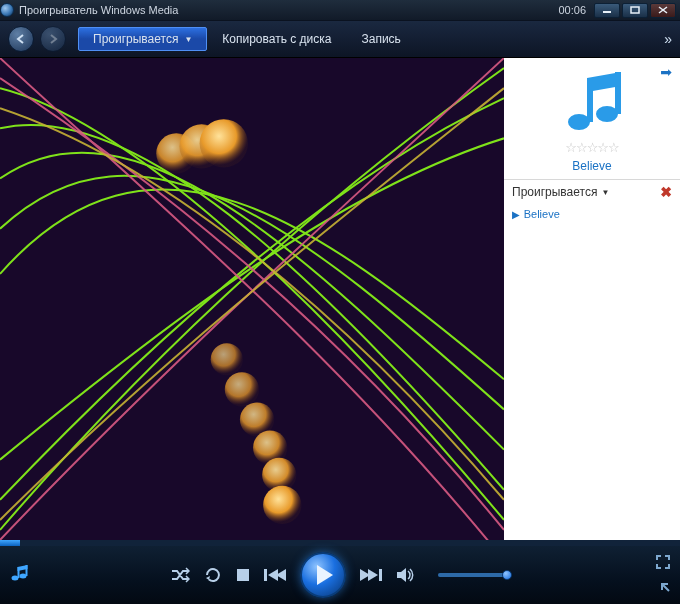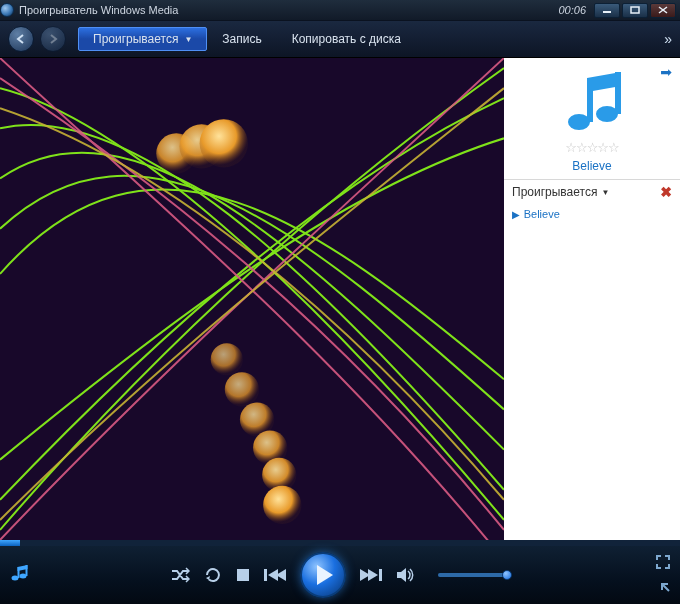--- a/index.html
+++ b/index.html
@@ -13,21 +13,21 @@
     height: 21px; background: linear-gradient(to bottom, #1f2d3d, #111a28);
     display: flex; align-items: center; color: #cdd5e0; font-size: 11px;
     border-bottom: 1px solid #0a1220;
   }
   .titlebar .appicon { width: 14px; height: 14px; margin-right: 5px;
     border-radius: 50%;
     background: radial-gradient(circle at 35% 35%, #9ec8f0 0%, #3b78b5 55%, #0b2e52 100%);
     border: 1px solid #0b2e52;
   }
   .titlebar .spacer { flex: 1; }
-  .titlebar .clock { font-size: 11px; color: #cdd5e0; margin-right: 8px; font-style: italic; }
+  .titlebar .clock { font-size: 11px; color: #cdd5e0; margin-right: 8px; }
   .winbtns { display: flex; gap: 2px; margin-right: 4px; }
   .winbtn {
     width: 26px; height: 15px; background: linear-gradient(to bottom, #3a5a7a, #1a3048);
     border: 1px solid #0c2035; border-radius: 2px; display:flex; align-items:center; justify-content:center;
     color: #e8f0f8; font-size: 9px; cursor: pointer;
   }
   .winbtn.close { background: linear-gradient(to bottom, #5a3a3a, #3a1a1a); }
   
   .navbar {
     height: 37px; display: flex; align-items: center;
@@ -138,24 +138,24 @@
     <svg width="12" height="12">
         <path d="M4 2 L9 6 L4 10" fill="none" stroke="#cfe0f2" stroke-width="2"></path>
       </svg>
   </div>
   <div class="tabs">
     <div class="tab active">
       <span>Проигрывается</span>
       <span class="chev">▼</span>
     </div>
     <div class="tab">
+      <span>Копировать с диска</span>
+    </div>
+    <div class="tab">
       <span>Запись</span>
-    </div>
-    <div class="tab">
-      <span>Копировать с диска</span>
     </div>
   </div>
   <div class="overflow">
     <span>»</span>
   </div>
 </div>
 
 <div class="content">
   <div class="visualization">
     <svg class="vis-svg" viewBox="0 0 500 480" preserveAspectRatio="none">

